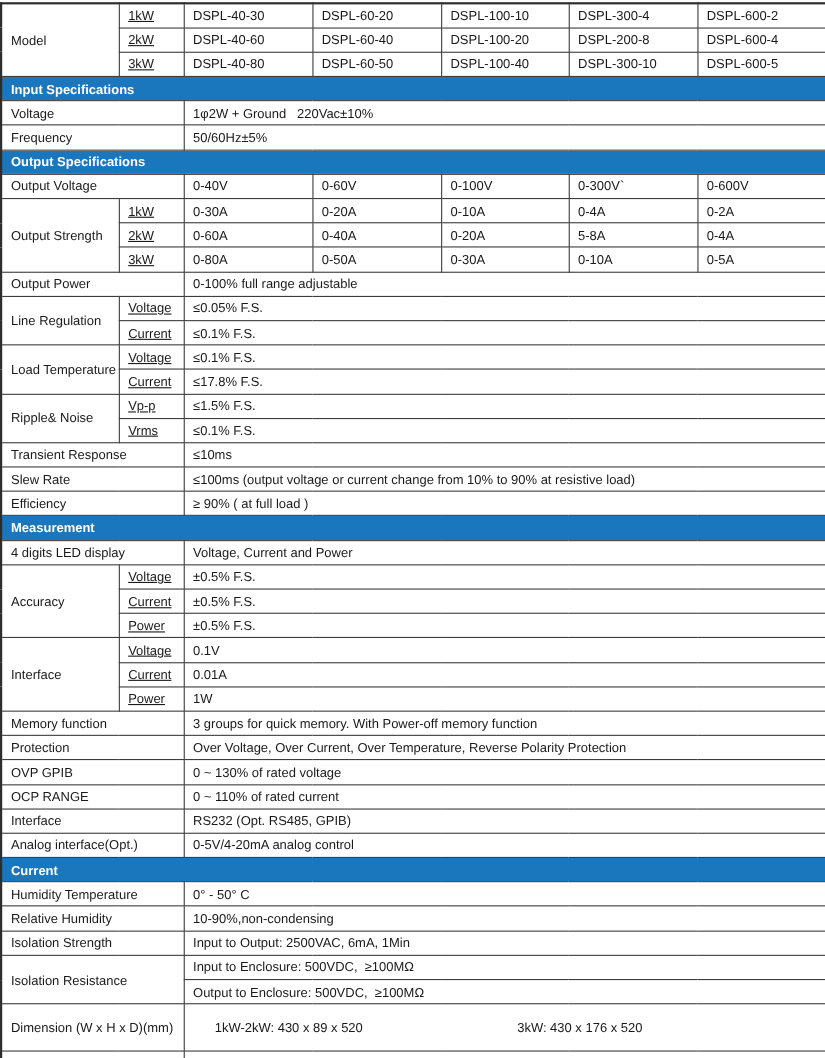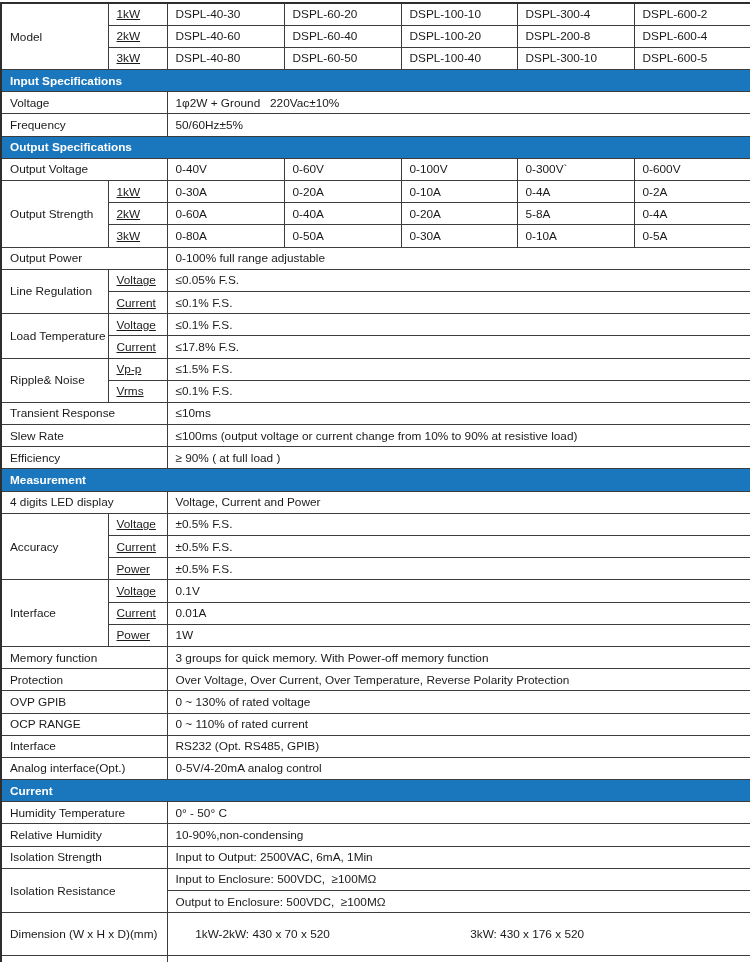--- a/index.html
+++ b/index.html
@@ -240,21 +240,21 @@
   <tr>
     <td class="lbl" colspan="2" rowspan="2">Isolation Resistance</td>
     <td class="v" colspan="5">Input to Enclosure: 500VDC,  ≥100MΩ</td>
   </tr>
   <tr>
     <td class="v" colspan="5">Output to Enclosure: 500VDC,  ≥100MΩ</td>
   </tr>
   <tr>
     <td class="lbl" colspan="2">Dimension (W x H x D)(mm)</td>
     <td class="v split" colspan="5">
-      <span class="p1">1kW-2kW: 430 x 70 x 520</span><span>3kW: 430 x 176 x 520</span>
+      <span class="p1">1kW-2kW: 430 x 89 x 520</span><span>3kW: 430 x 176 x 520</span>
     </td>
   </tr>
   <tr>
     <td class="lbl" colspan="2">Weight (Kg)</td>
     <td class="v split" colspan="5">
       
     </td>
   </tr>
 </tbody>
   </table>

